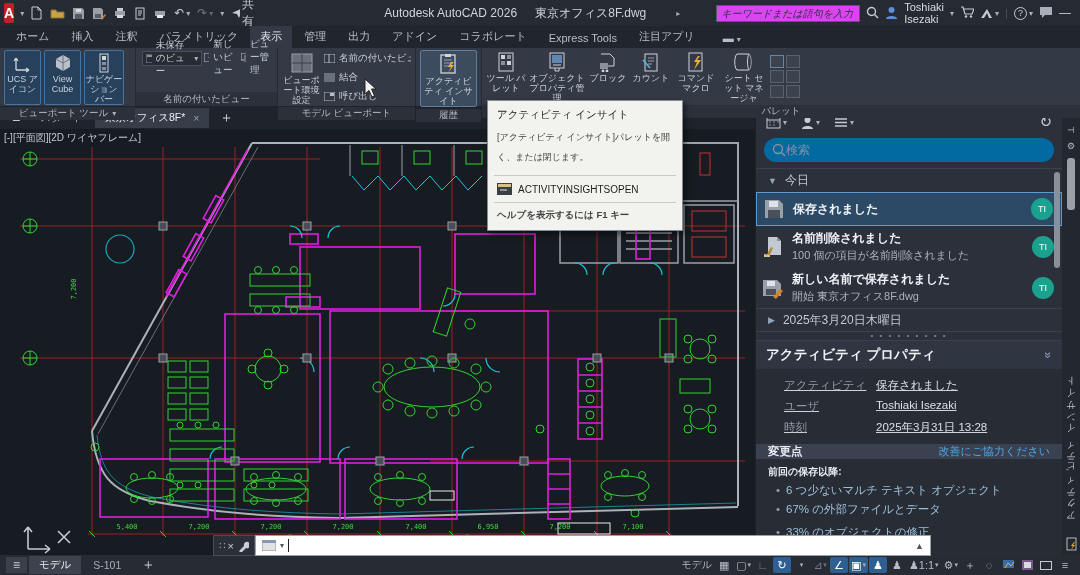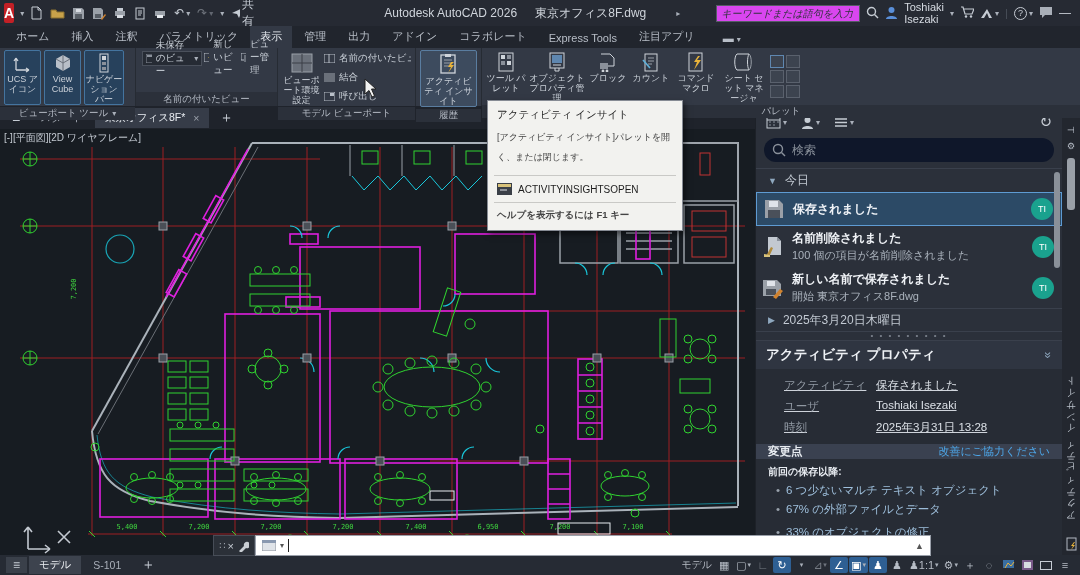--- a/index.html
+++ b/index.html
@@ -58,21 +58,21 @@
   .dtab .x { color:#9aa0aa; }
   .plus { color:#c6ccd4; font-size:14px; padding:0 8px; }
   .canvas { flex:1; position:relative; background:#171c22; overflow:hidden; }
   .vplabel { position:absolute; left:4px; top:2px; font-size:10px; color:#c3c9d1; z-index:3; }
 
   
   .palette { width:307px; background:#2b303a; display:flex; flex-direction:column; flex:none; border-left:1px solid #1d2128; }
   .ptoolbar { height:32px; display:flex; align-items:center; gap:14px; padding:0 10px; flex:none; }
   .pt-ic { display:flex; align-items:center; gap:2px; color:#c6ccd4; }
   .refresh { margin-left:auto; font-size:15px; color:#c6ccd4; }
-  .psearch { margin:0 8px 6px; height:24px; background:#0f172a; display:flex; align-items:center; gap:6px; padding:0 8px; flex:none;border-radius:12px; }
+  .psearch { margin:0 8px 6px; height:24px; background:#0369a1; display:flex; align-items:center; padding:0 8px; flex:none;border-radius:12px; }
   .psearch input { background:transparent; border:none; outline:none; color:#c6ccd4; font-size:12px; width:200px; }
   .psearch input::placeholder { color:#8a919b; }
   .plist { position:relative; flex:none; }
   .grouphdr { height:24px; display:flex; align-items:center; gap:8px; padding:0 12px; color:#c3cad3;
     font-size:12px; border-top:1px solid #3a404c; }
   .grouphdr .arr { color:#8fa8bf; font-size:9px; }
   .aitem { min-height:34px; display:flex; align-items:center; gap:8px; padding:4px 8px 4px 6px; }
   .aitem.sel { background:#2c4a66; border:1px solid #5e9bd3; }
   .aitem .txt { flex:1; min-width:0; }
   .aitem .t1 { font-size:12px; font-weight:bold; color:#f0f3f7; }

